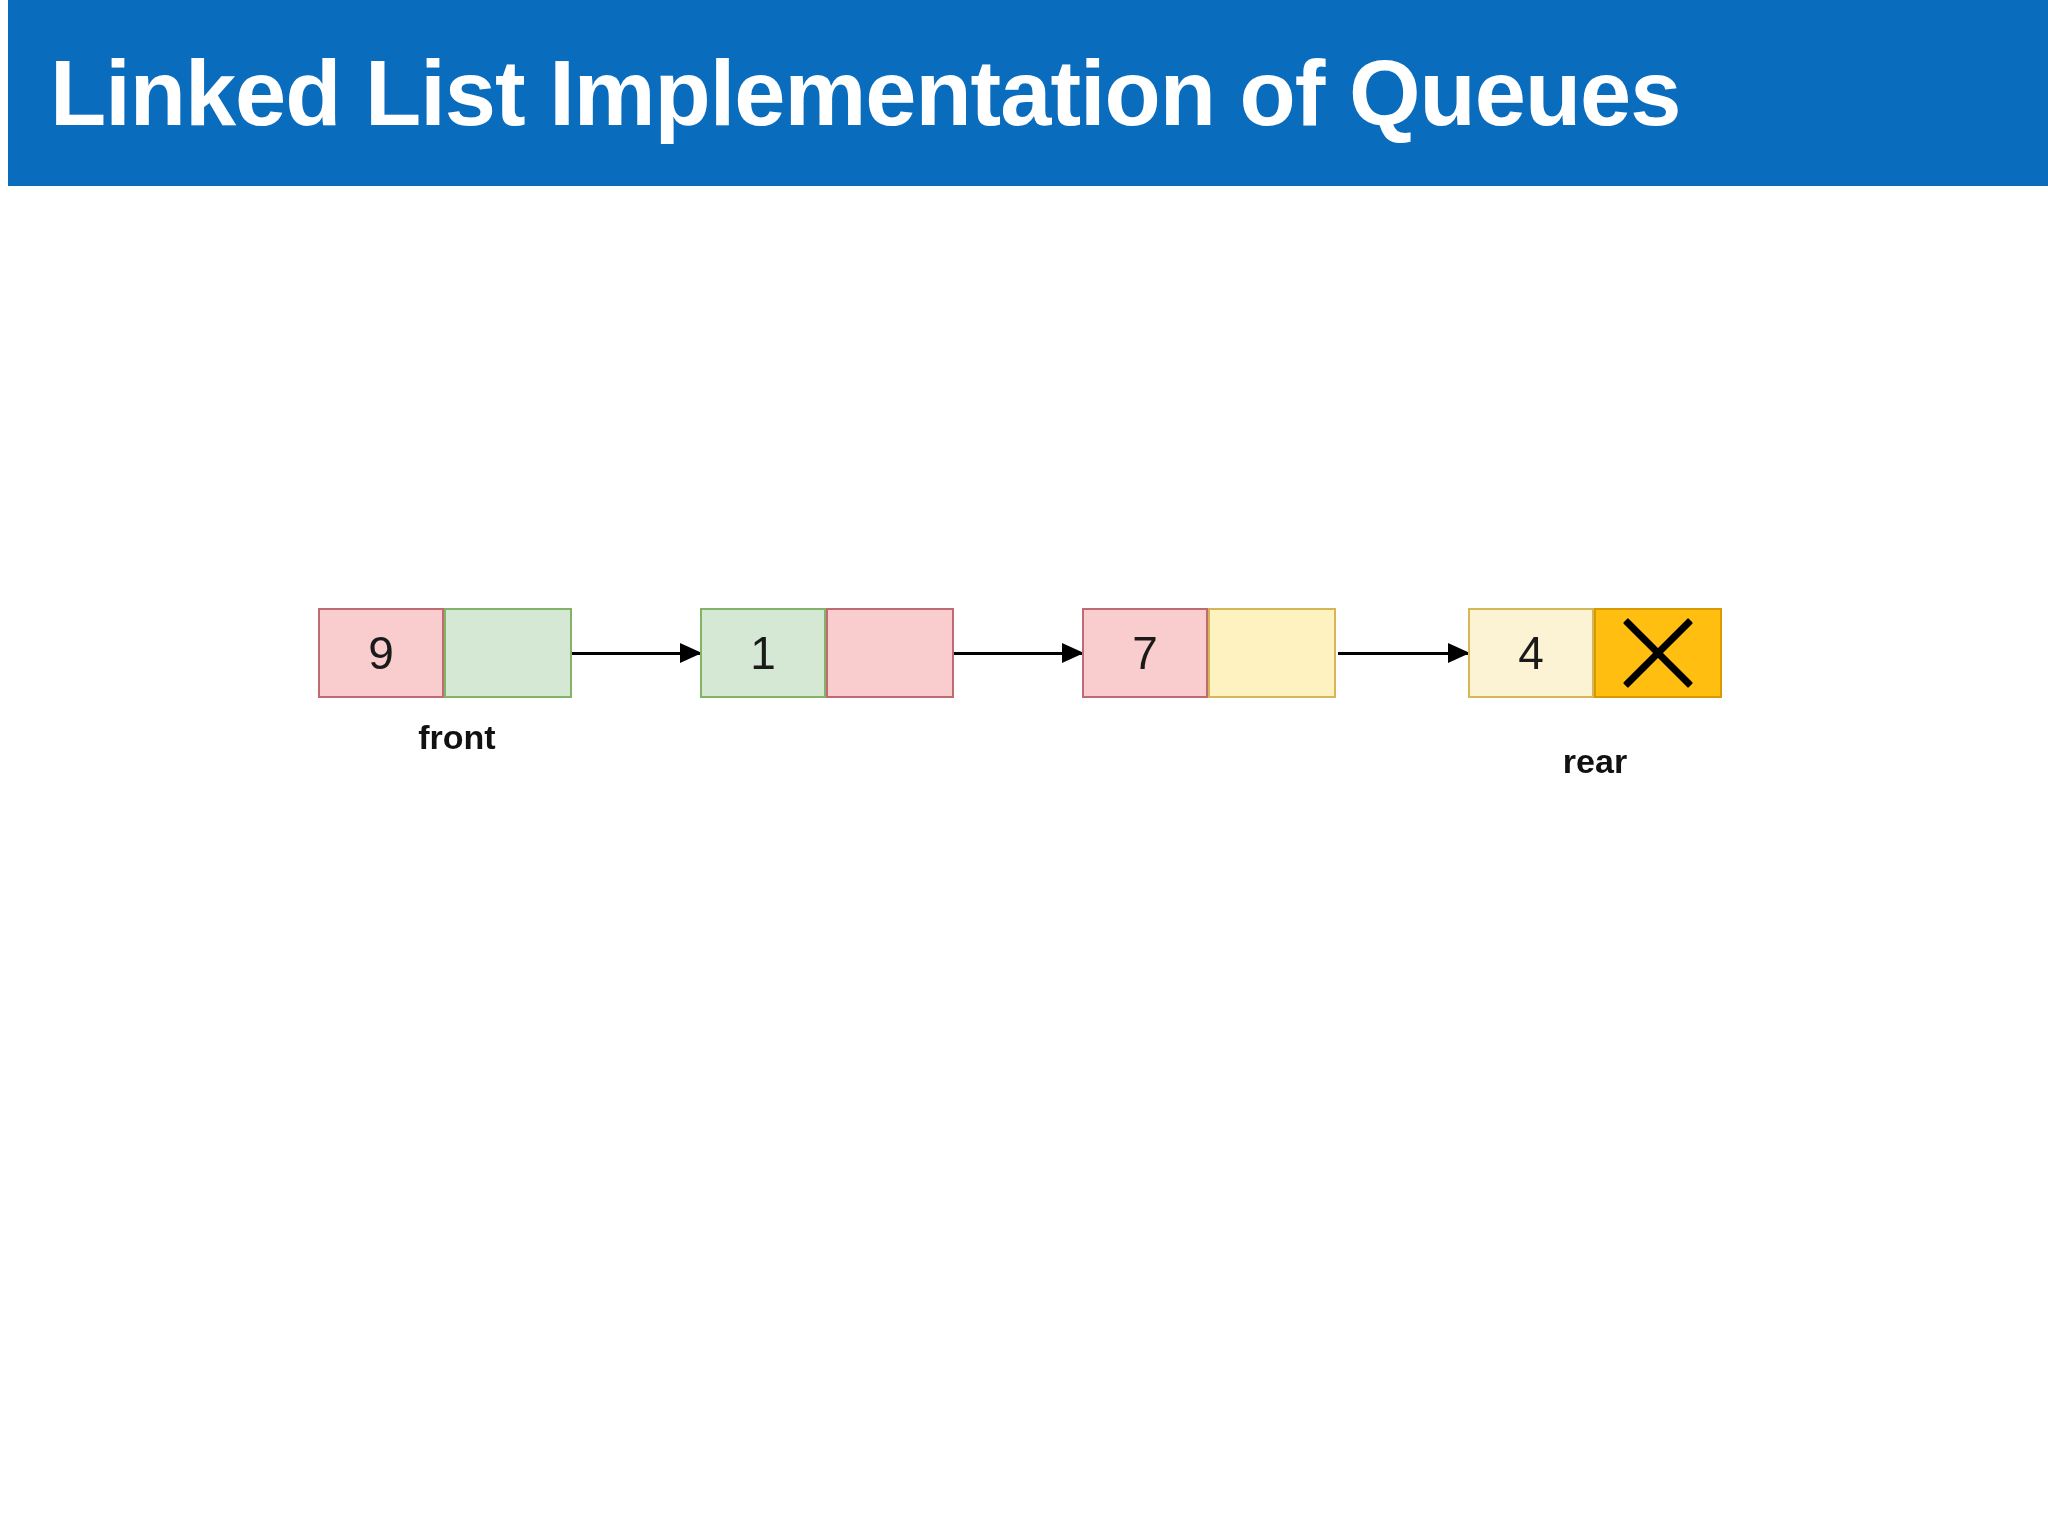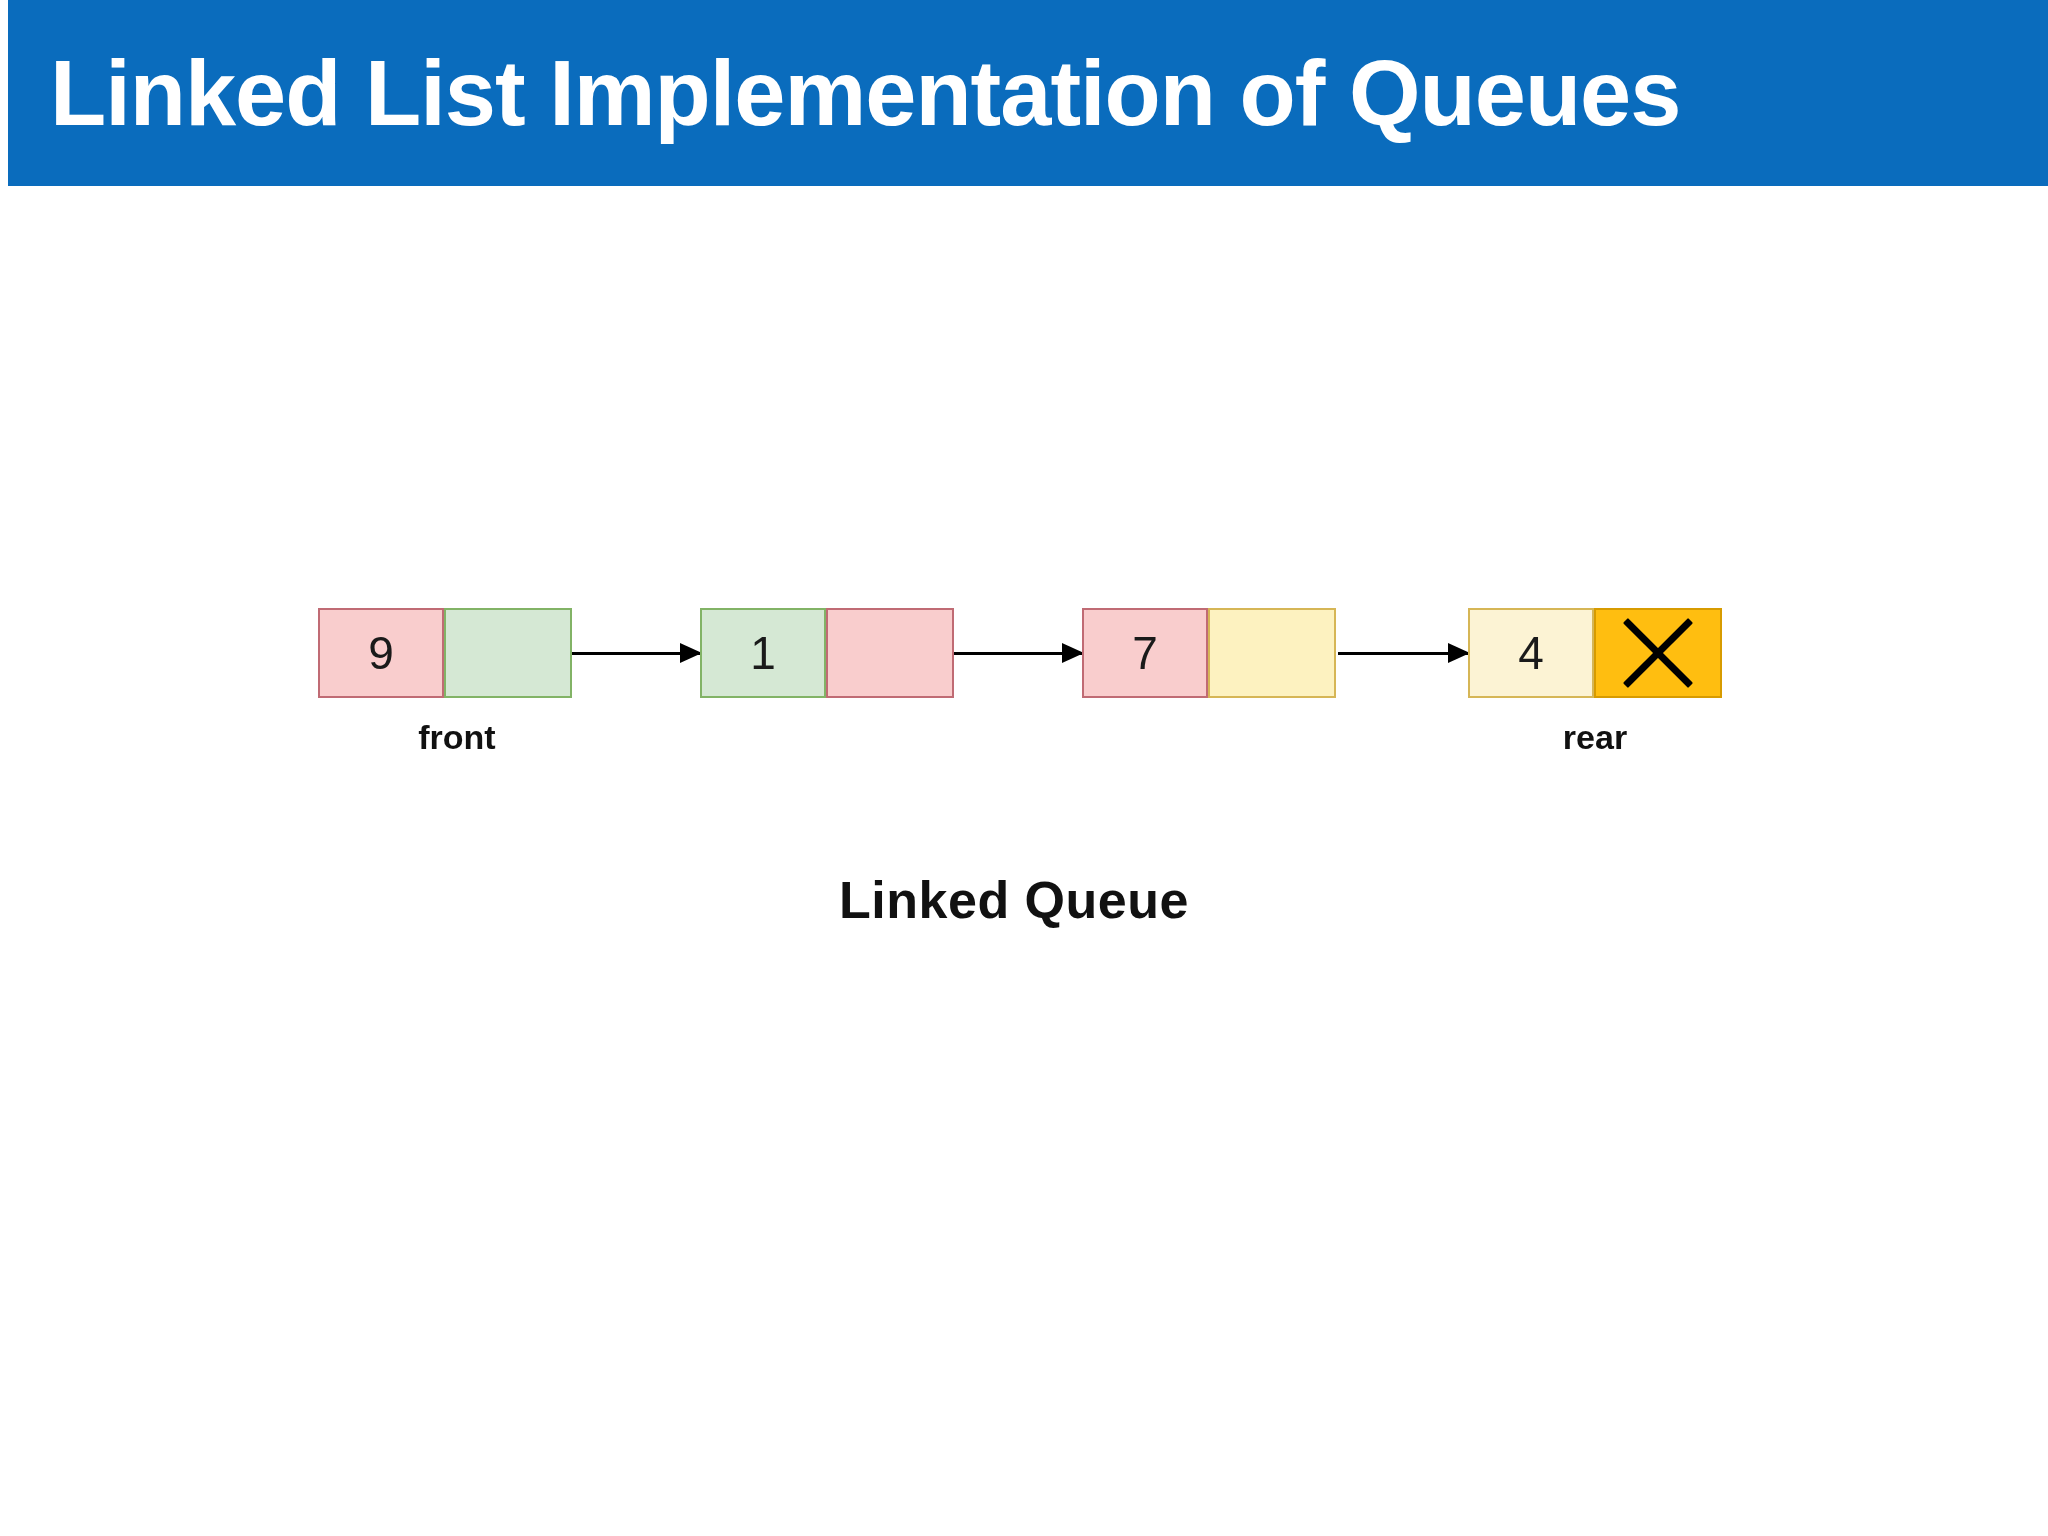--- a/index.html
+++ b/index.html
@@ -191,19 +191,16 @@
     <div class="cell ptr c-gold">
       <div class="xmark">
         <span class="a"></span>
           <span class="b"></span>
       </div>
     </div>
   </div>
 
   <div class="endpoint-label" style="left:330px; width:254px;">front</div>
 
-  <div class="endpoint-label" style="left:1468px; width:254px;">rear</div>
-
-  <div id="diagram-caption">
-    <span class="inner">Linked Queue</span>
-  </div>
+  <div class="endpoint-label" style="left:1468px; width:254px;margin-top:24px;">rear</div>
+
 
 </div>
 
 </body></html>

